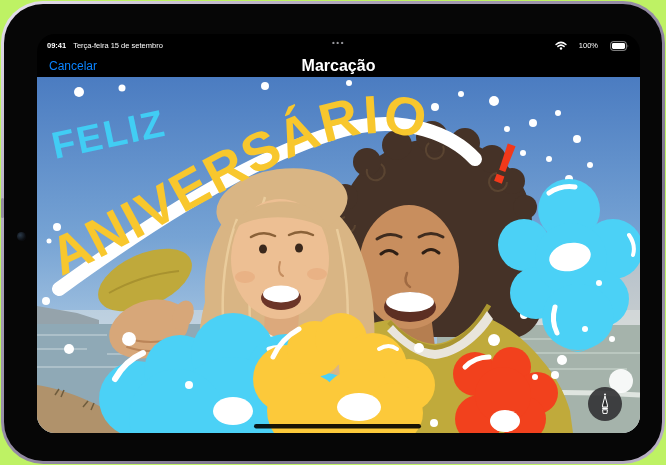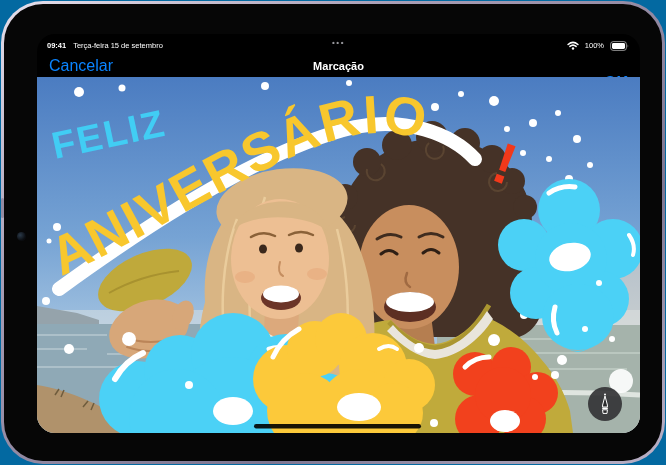--- a/index.html
+++ b/index.html
@@ -1,36 +1,36 @@
 <!DOCTYPE html>
 <html><head>
 <meta charset="utf-8">
 <style>
   html,body{margin:0;padding:0;}
   body{width:666px;height:465px;background:#000;font-family:"Liberation Sans","DejaVu Sans",sans-serif;}
-  .stage{position:relative;width:666px;height:465px;background:#0369a1;overflow:hidden;}
+  .stage{position:relative;width:666px;height:465px;background:#bef264;overflow:hidden;}
   .device{position:absolute;inset:1px;border-radius:42px;
           background:linear-gradient(145deg,#e6e0ec 0%,#a89eb5 30%,#7e7590 70%,#bcb3c8 100%);}
   .bezel{position:absolute;inset:3px;border-radius:39px;background:#060606;}
   .side-btn{position:absolute;left:0;top:197px;width:3px;height:20px;border-radius:2px;background:#958ba2;}
   .camera{position:absolute;left:13px;top:228px;width:9px;height:9px;border-radius:50%;
           background:radial-gradient(circle at 35% 35%,#2b3a4a,#0a0c10 65%);}
   .screen{position:absolute;left:33px;top:30px;width:603px;height:399px;border-radius:18px;background:#000;overflow:hidden;}
   .statusbar{position:absolute;top:0;left:0;width:100%;height:20px;box-sizing:border-box;
              display:flex;align-items:center;justify-content:space-between;padding:3px 10px 0;color:#fff;font-size:7.5px;}
   .sb-left{display:flex;gap:7px;align-items:center;}
   .sb-time{font-weight:700;}
   .sb-center{position:absolute;left:50%;top:7px;transform:translateX(-50%);color:#98989d;font-size:8px;
              letter-spacing:1.5px;font-weight:700;line-height:4px;cursor:default;}
-  .sb-right{display:flex;gap:6px;align-items:center;}
+  .sb-right{display:flex;gap:12px;align-items:center;}
   .navbar{position:absolute;top:20px;left:0;width:100%;height:23px;box-sizing:border-box;
           display:flex;align-items:center;justify-content:space-between;padding:0 12px;background:#000;}
-  .nav-btn{background:none;border:none;color:#0a84ff;font-size:16px;padding:0;font-family:inherit;cursor:pointer;}
+  .nav-btn{background:none;border:none;color:#0a84ff;font-size:12px;padding:0;font-family:inherit;cursor:pointer;}
   .nav-ok{font-weight:700;margin-top:35px;}
-  .nav-title{position:absolute;left:50%;transform:translateX(-50%);color:#fff;font-weight:700;font-size:11px;}
+  .nav-title{position:absolute;left:50%;transform:translateX(-50%);color:#fff;font-weight:700;font-size:16px;}
   .photo{position:absolute;top:43px;left:0;width:603px;height:356px;display:block;}
   .pen-btn{position:absolute;left:551px;top:353px;width:34px;height:34px;border-radius:50%;border:none;
            background:rgba(52,52,54,.92);display:flex;align-items:center;justify-content:center;cursor:pointer;padding:0;}
 </style>
 </head>
 <body>
 
 <div class="stage">
   <div class="device">
     <div class="side-btn"></div>

